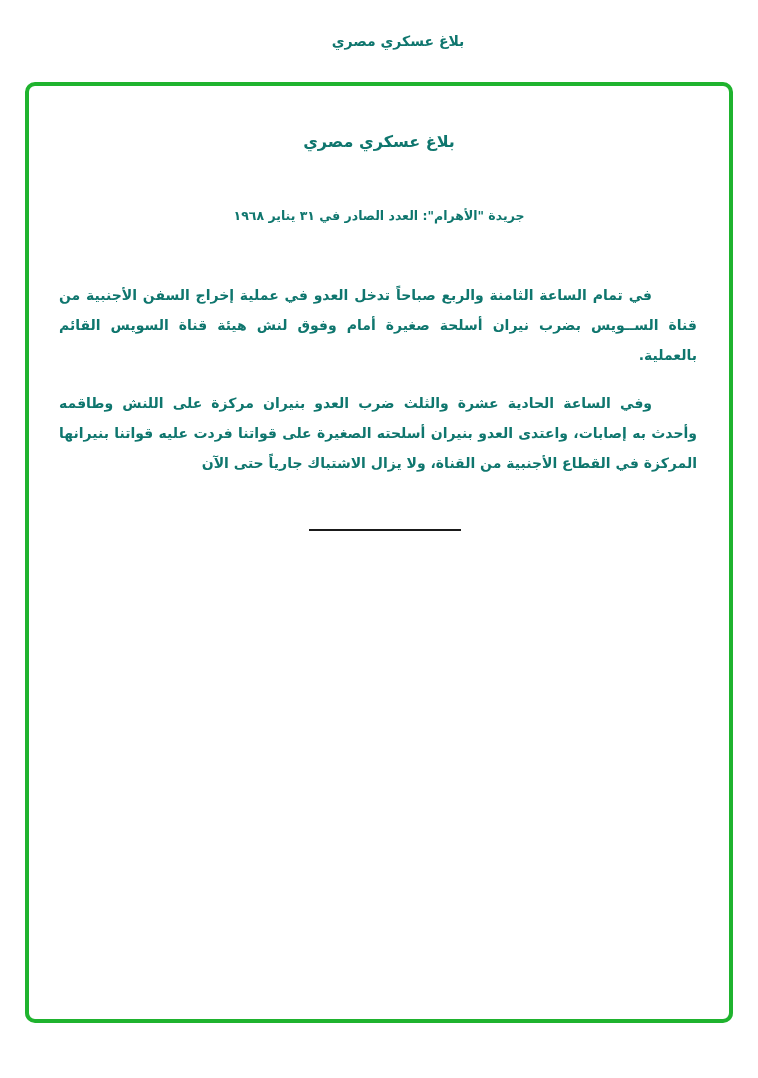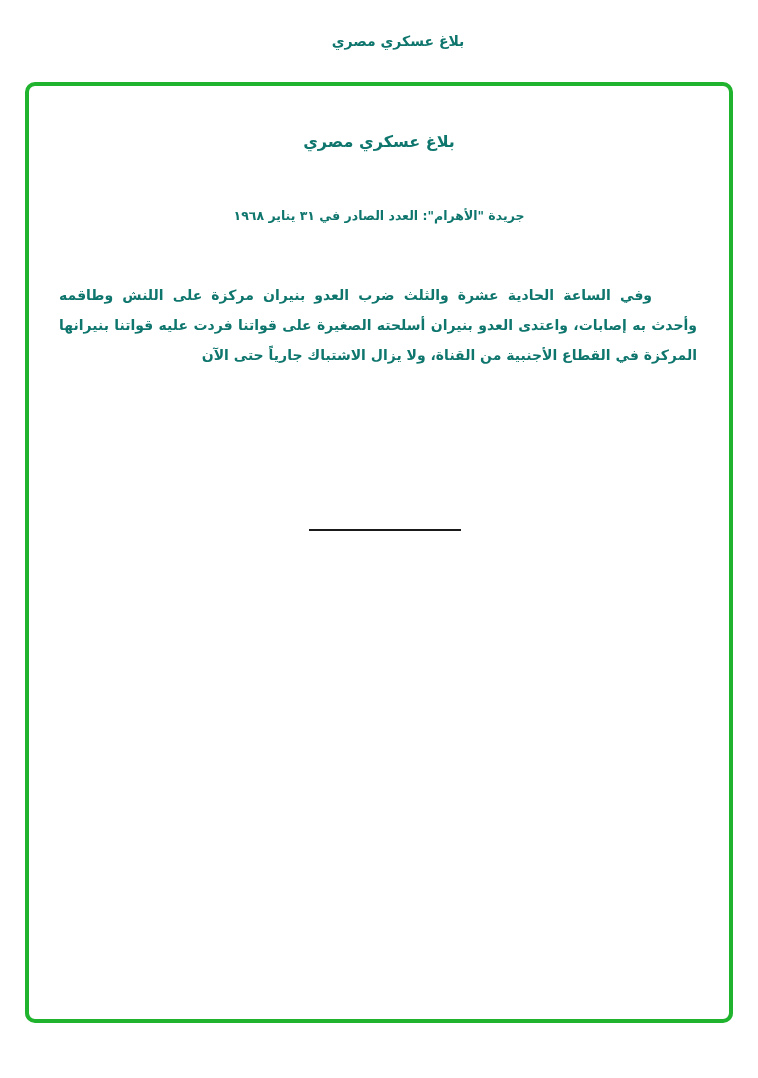--- a/index.html
+++ b/index.html
@@ -91,20 +91,21 @@
 
   <div class="page-header">بلاغ عسكري مصري</div>
 
   <div class="doc-frame" style="border-color: rgb(31, 179, 46);">
 
     <div class="doc-title">بلاغ عسكري مصري</div>
 
     <div class="doc-source">جريدة "الأهرام": العدد الصادر في ٣١ يناير ١٩٦٨</div>
 
     <div class="doc-body">
+      <p>في تمام الساعة الثامنة والربع صباحاً تدخل العدو في عملية إخراج السفن الأجنبية من قناة الســويس بضرب نيران أسلحة صغيرة أمام وفوق لنش هيئة قناة السويس القائم بالعملية.</p>
       <p>وفي الساعة الحادية عشرة والثلث ضرب العدو بنيران مركزة على اللنش وطاقمه وأحدث به إصابات، واعتدى العدو بنيران أسلحته الصغيرة على قواتنا فردت عليه قواتنا بنيرانها المركزة في القطاع الأجنبية من القناة، ولا يزال الاشتباك جارياً حتى الآن</p>
     </div>
 
     <div class="divider-line"></div>
 
   </div>
 
 </div>
 
 </body></html>

